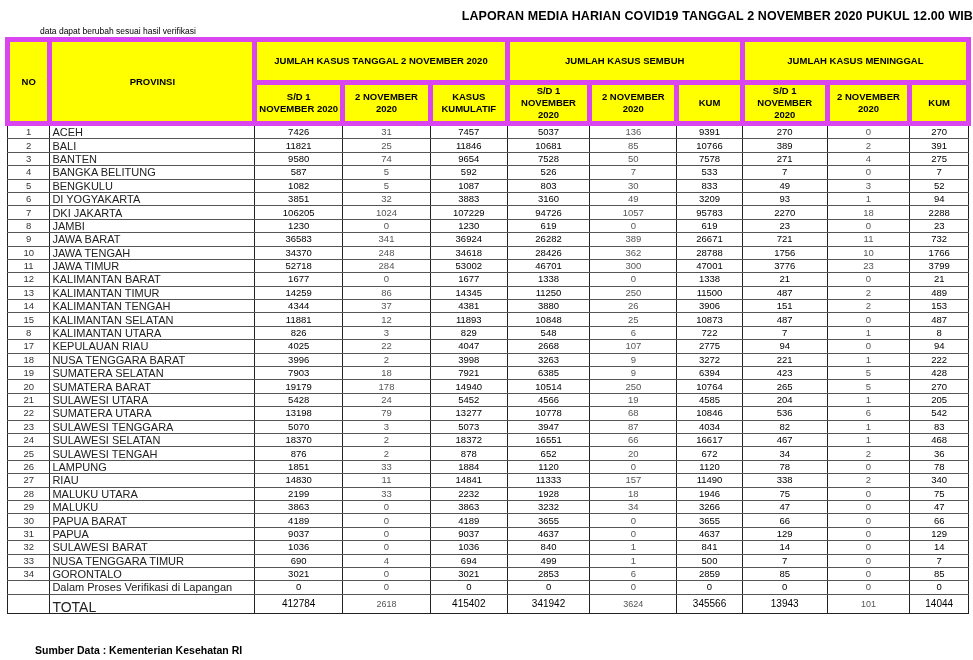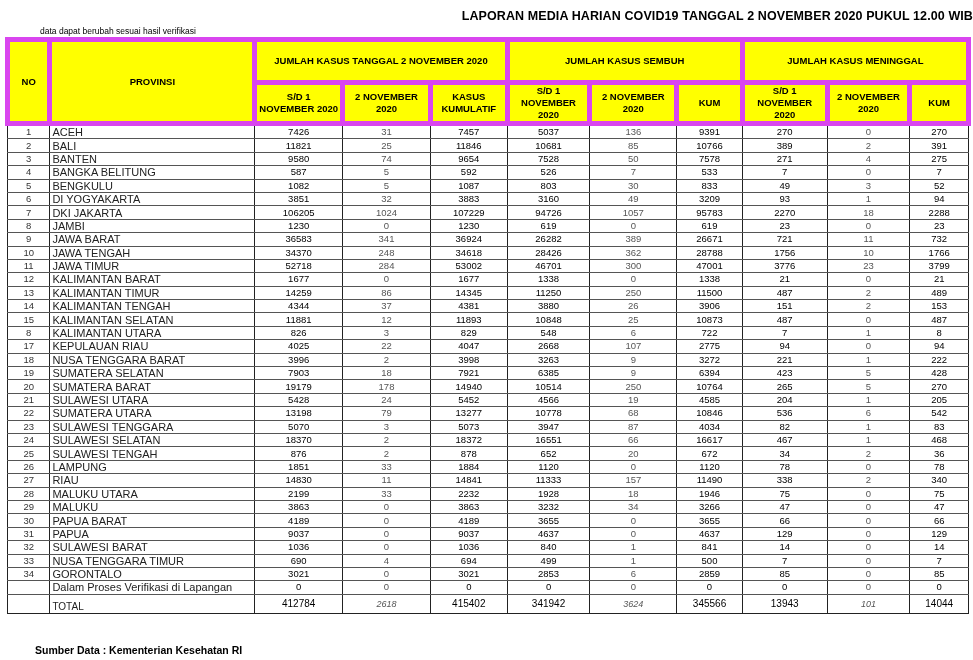--- a/index.html
+++ b/index.html
@@ -6,22 +6,22 @@
   body { width: 973px; height: 660px; position: relative; overflow: hidden; font-family: "Liberation Sans", sans-serif; color: #000; }
   .title { position: absolute; top: 9px; left: 0; width: 973px; text-align: right; font-weight: bold; font-size: 12.5px; letter-spacing: 0.1px; }
   .subtitle { position: absolute; top: 26px; left: 40px; font-weight: normal; font-size: 8.5px; }
   table.report { position: absolute; top: 37px; left: 5px; width: 966px; border-collapse: collapse; table-layout: fixed; }
   table.report th { background: #ffff00; font-weight: bold; font-size: 9.5px; border: 5px solid #d946ef; text-align: center; vertical-align: middle; padding: 0 1px; line-height: 12px; }
   table.report td { border-left: 1px solid #222; border-right: 1px solid #222; border-bottom: 1px solid #555; font-family: "Liberation Sans", sans-serif; font-size: 9.5px; height: 12.4px; padding: 0 2px; line-height: 12px; text-align: center; white-space: nowrap; overflow: hidden; }
   table.report td.prov { text-align: left; font-size: 11px; color: #222; }
   table.report td.no { color: #333; }
   table.report td.light { color: #555; }
   table.report tr.total td { height: 18px; font-size: 10px; border-bottom: 1.5px solid #222; }
-  table.report tr.total td.light { font-size: 9px; font-style: italic; }
-  table.report tr.total td.prov { font-size: 10px; vertical-align: bottom; margin-left: 48px; }
+  table.report tr.total td.light { font-size: 9px; }
+  table.report tr.total td.prov { font-size: 14px; vertical-align: bottom; margin-left: 48px; }
   .h-group { height: 43px; }
   .h-sub { height: 40px; margin-top: 8px; }
   .source { position: absolute; top: 644px; left: 8px; font-weight: bold; font-size: 10.5px; margin-left: 27px; }
 </style>
 </head>
 <body>
 
 <div class="title">LAPORAN MEDIA HARIAN COVID19 TANGGAL 2 NOVEMBER 2020 PUKUL 12.00 WIB</div>
 <div class="subtitle">data dapat berubah sesuai hasil verifikasi</div>
 

